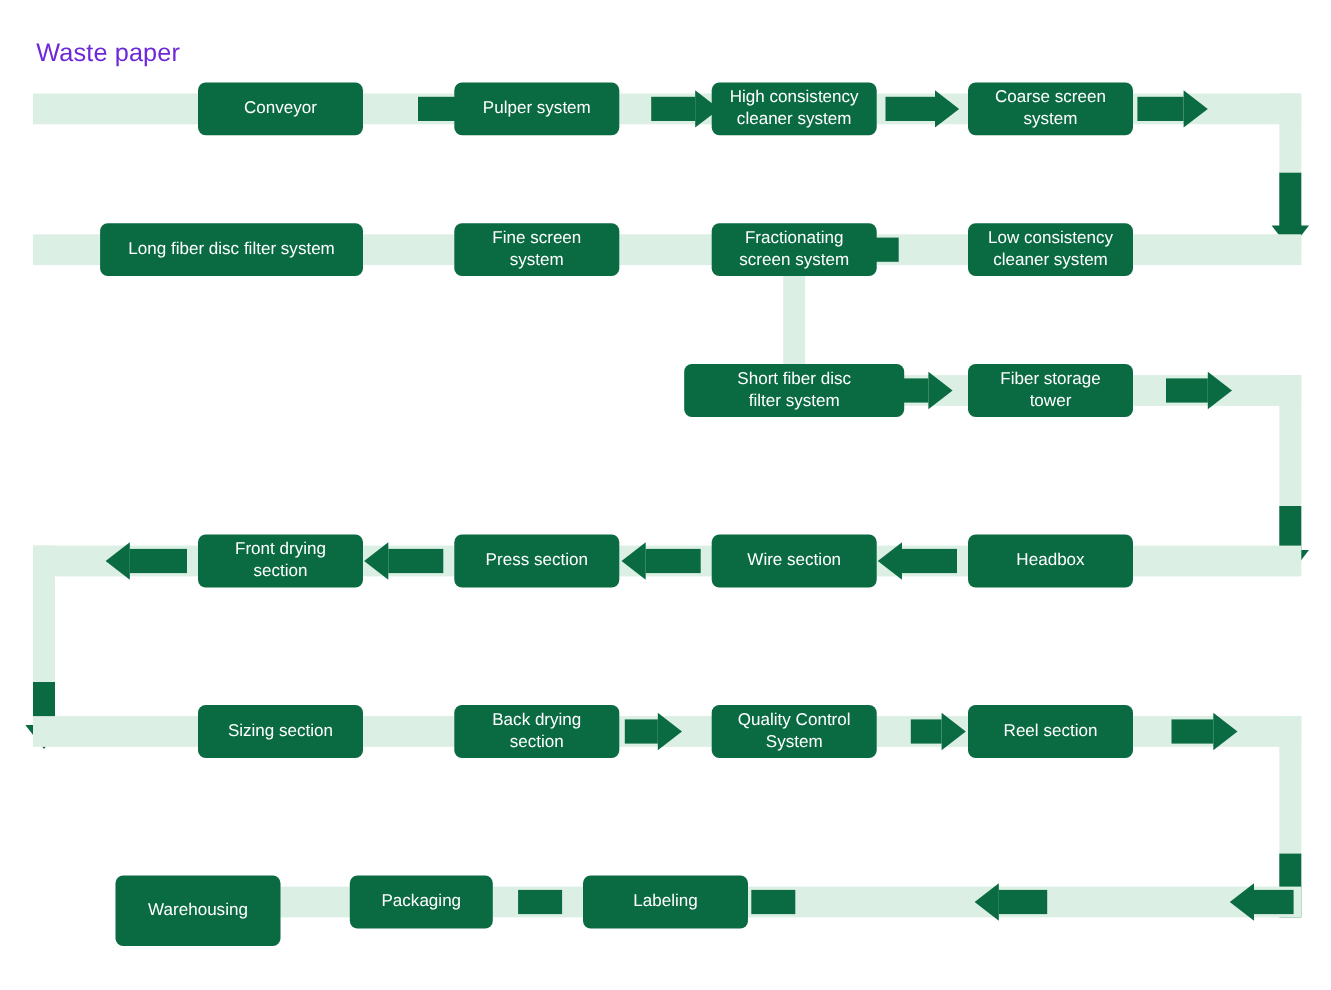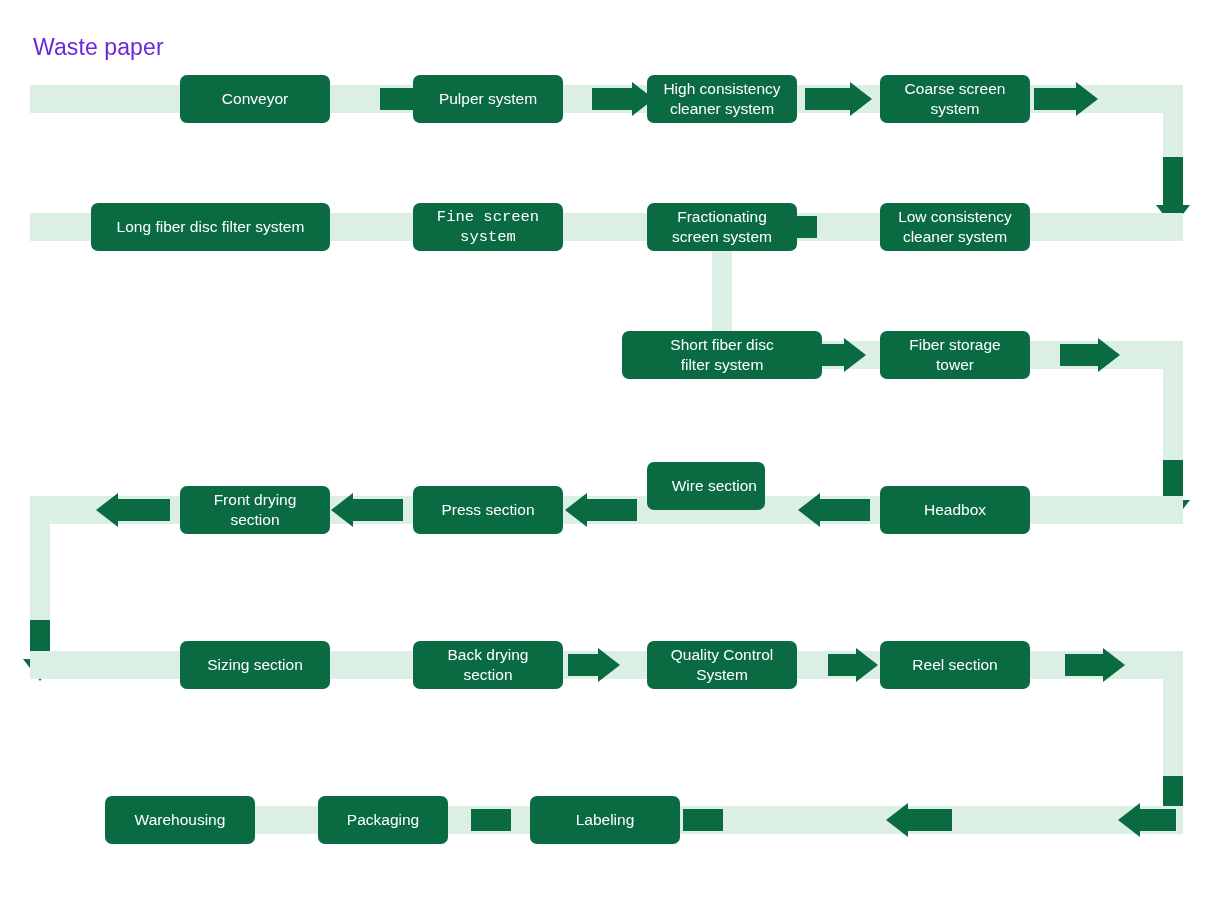--- a/index.html
+++ b/index.html
@@ -187,21 +187,21 @@
       <span>system</span>
     </div>
   </div>
 
   <div class="node" style="left:91px; top:203px; width:239px; height:48px;">
     <div>
         <span>Long fiber disc filter system</span>
       </div>
   </div>
 
-  <div class="node" style="left:413px; top:203px; width:150px; height:48px;font-family:Liberation Mono, monospace;">
+  <div class="node" style="left:413px; top:203px; width:150px; height:48px;">
     <div>
       <span>Fine screen</span>
       <span>system</span>
     </div>
   </div>
 
   <div class="node" style="left:647px; top:203px; width:150px; height:48px;">
     <div>
       <span>Fractionating</span>
       <span>screen system</span>
@@ -235,21 +235,21 @@
       <span>section</span>
     </div>
   </div>
 
   <div class="node" style="left:413px; top:486px; width:150px; height:48px;">
     <div>
         <span>Press section</span>
       </div>
   </div>
 
-  <div class="node" style="left:647px; top:462px; width:118px; height:48px;justify-content:flex-end;">
+  <div class="node" style="left:647px; top:486px; width:150px; height:48px;">
     <div>
         <span>Wire section</span>
       </div>
   </div>
 
   <div class="node" style="left:880px; top:486px; width:150px; height:48px;">
     <div>
         <span>Headbox</span>
       </div>
   </div>
@@ -273,21 +273,21 @@
       <span>System</span>
     </div>
   </div>
 
   <div class="node" style="left:880px; top:641px; width:150px; height:48px;">
     <div>
         <span>Reel section</span>
       </div>
   </div>
 
-  <div class="node" style="left:105px; top:796px; width:150px; height:48px;">
+  <div class="node" style="left:105px; top:796px; width:150px; height:64px;">
     <div>
         <span>Warehousing</span>
       </div>
   </div>
 
   <div class="node" style="left:318px; top:796px; width:130px; height:48px;">
     <div>
         <span>Packaging</span>
       </div>
   </div>

